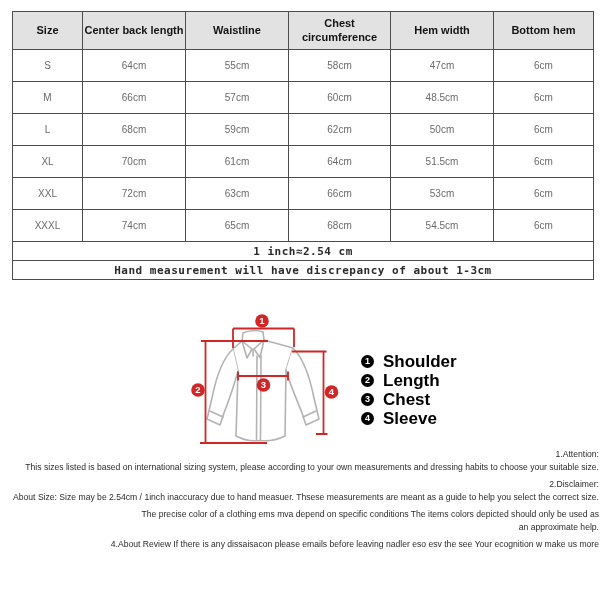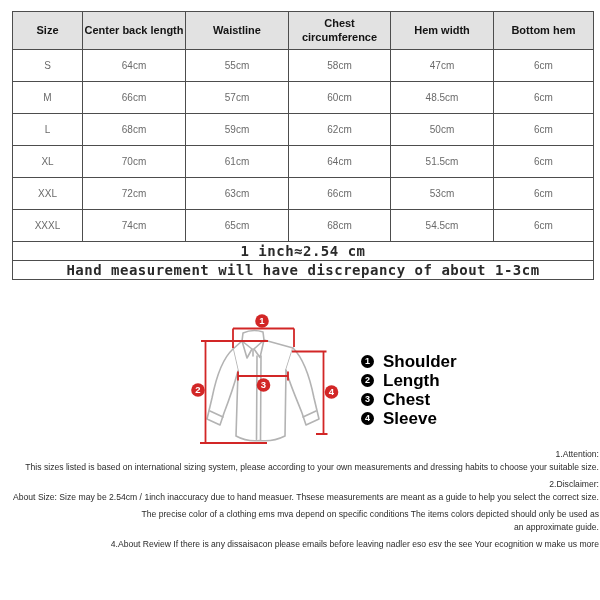--- a/index.html
+++ b/index.html
@@ -18,21 +18,21 @@
     padding:0;overflow:hidden;
   }
   .size-table th{
     height:37px;background:#e2e2e2;color:#141414;
     font-size:11px;font-weight:bold;line-height:1.25;
   }
   .size-table td.data{
     height:31px;color:#6a6a6a;font-size:10px;font-weight:normal;
   }
   .size-table td.note{
-    height:18px;color:#2a2a2a;font-size:14px;font-weight:bold;
+    height:18px;color:#2a2a2a;font-size:11px;font-weight:bold;
     font-family:"DejaVu Sans Mono", monospace;letter-spacing:0.5px;
   }
 
   
   .diagram-svg{position:absolute;left:150px;top:308px;}
 
   .legend{position:absolute;left:361px;top:352px;}
   .legend-row{display:flex;align-items:center;height:19px;}
   .legend-dot{
     width:13px;height:13px;border-radius:50%;background:#000;
@@ -191,18 +191,18 @@
   <div class="sec">
     <div class="sec-line">1.Attention:</div>
     <div class="sec-line">This sizes listed is based on international sizing system, please according to your own measurements and dressing habits to choose your suitable size.</div>
   </div>
   <div class="sec">
     <div class="sec-line">2.Disclaimer:</div>
     <div class="sec-line">About Size: Size may be 2.54cm / 1inch inaccuracy due to hand measuer. Thsese measurements are meant as a guide to help you select the correct size.</div>
   </div>
   <div class="sec">
     <div class="sec-line">The precise color of a clothing ems mva depend on specific conditions The items colors depicted should only be used as</div>
-    <div class="sec-line">an approximate guide.</div>
+    <div class="sec-line">an approximate help.</div>
   </div>
   <div class="sec">
     <div class="sec-line"><span>4.About Review</span><span> </span><span>If there is any dissaisacon please emails before leaving nadler eso esv the see Your ecognition w make us more</span></div>
   </div>
 </div>
 
 </body></html>

